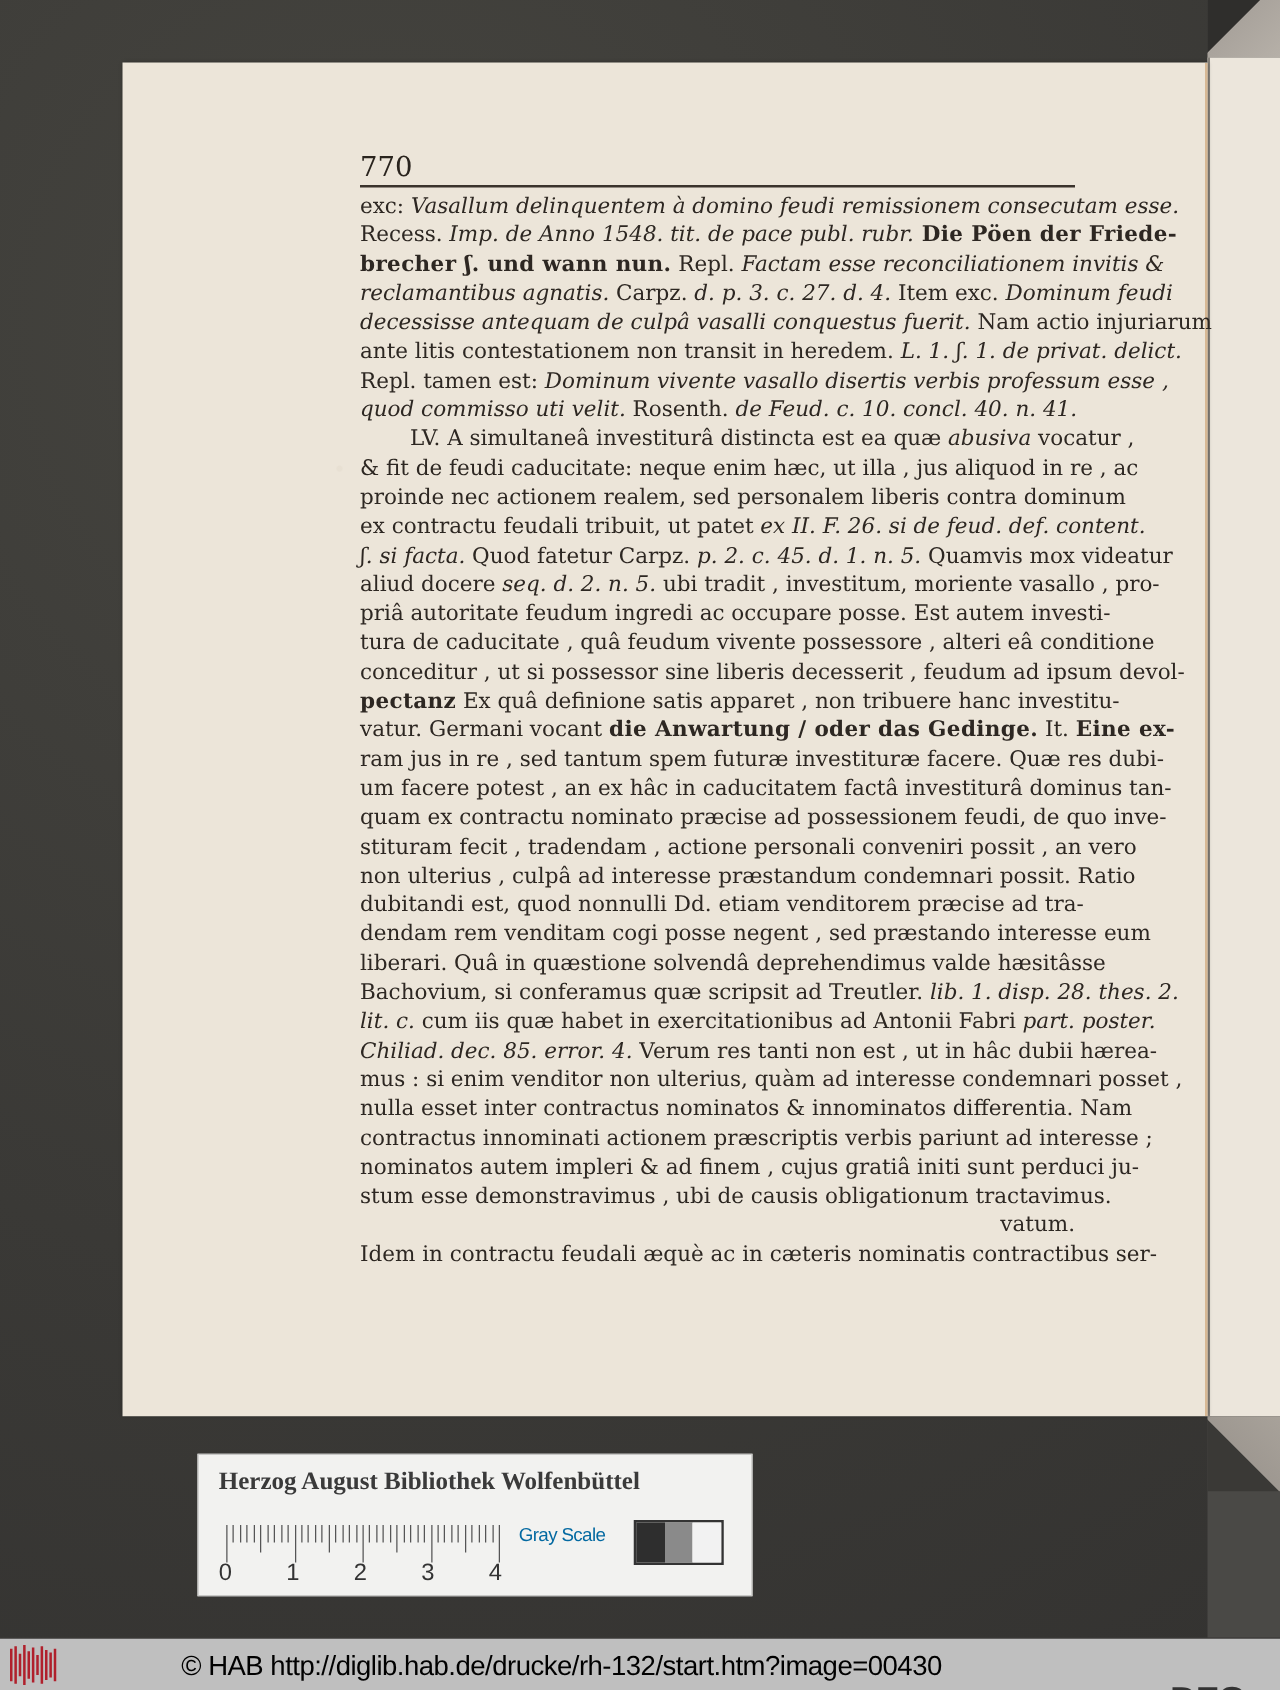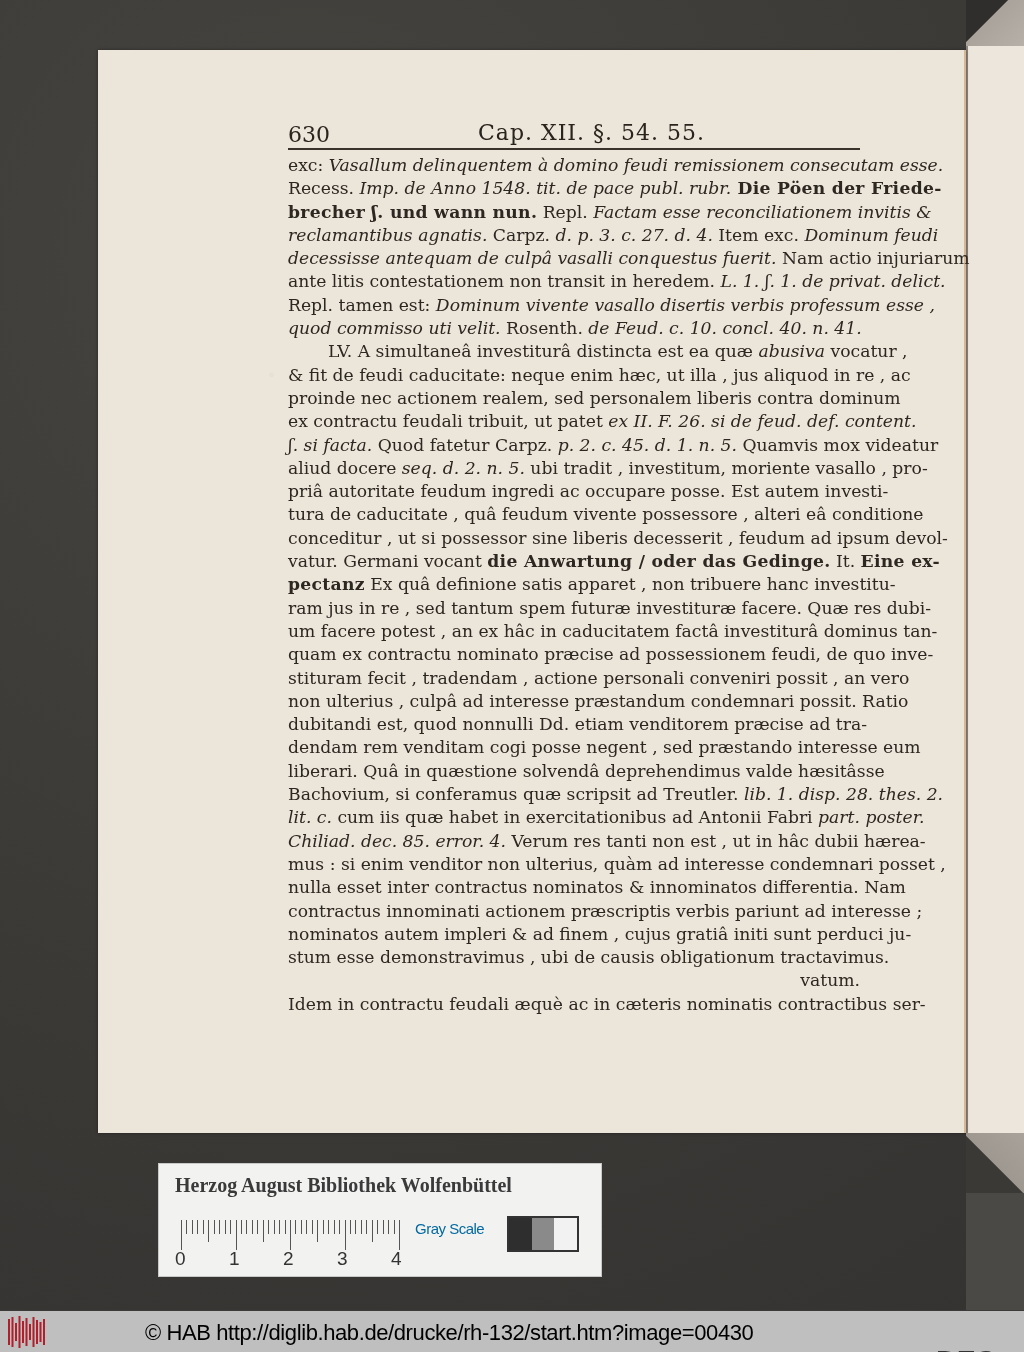--- a/index.html
+++ b/index.html
@@ -105,43 +105,42 @@
 <div class="backdrop"></div>
 
 <div class="right-strip">
   <div class="wedge-top"></div>
   <div class="page-edge"></div>
   <div class="wedge-bottom"></div>
 </div>
 
 <div class="page">
   <div class="header">
-    <span class="folio">630</span>
-    <span class="running-head">Cap. XII. §. 54. 55.</span>
+    <span class="folio">770</span>
   </div>
   <div class="body-text" id="body-text">
       <span class="line"><span>exc: </span><span class="it">Vasallum delinquentem à domino feudi remissionem consecutam esse.</span></span>
       <span class="line"><span>Recess. </span><span class="it">Imp. de Anno 1548. tit. de pace publ. rubr.</span><span class="fraktur">  Die Pöen der Friede-</span></span>
       <span class="line"><span class="fraktur">brecher ʃ. und wann nun.</span><span>   Repl. </span><span class="it">Factam esse reconciliationem invitis &amp;</span></span>
       <span class="line"><span class="it">reclamantibus agnatis.</span><span> Carpz. </span><span class="it">d. p. 3. c. 27. d. 4.</span><span> Item exc. </span><span class="it">Dominum feudi</span></span>
       <span class="line"><span class="it">decessisse antequam de culpâ vasalli conquestus fuerit.</span><span> Nam actio injuriarum</span></span>
       <span class="line"><span>ante litis contestationem non transit in heredem. </span><span class="it">L. 1. ʃ. 1. de privat. delict.</span></span>
       <span class="line"><span>Repl. tamen est: </span><span class="it">Dominum vivente vasallo disertis verbis professum esse ,</span></span>
       <span class="line last"><span class="it">quod commisso uti velit.</span><span>    Rosenth. </span><span class="it">de Feud. c. 10. concl. 40. n. 41.</span></span>
       <span class="line indent"><span>LV. A simultaneâ investiturâ distincta est ea quæ </span><span class="it">abusiva</span><span> vocatur ,</span></span>
       <span class="line"><span>&amp; fit de feudi caducitate: neque enim hæc, ut illa , jus aliquod in re , ac</span></span>
       <span class="line"><span>proinde nec actionem realem, sed personalem liberis contra dominum</span></span>
       <span class="line"><span>ex contractu feudali tribuit, ut patet </span><span class="it">ex II. F. 26. si de feud. def. content.</span></span>
       <span class="line"><span class="it">ʃ. si facta.</span><span> Quod fatetur Carpz. </span><span class="it">p. 2. c. 45. d. 1. n. 5.</span><span> Quamvis mox videatur</span></span>
       <span class="line"><span>aliud docere </span><span class="it">seq. d. 2. n. 5.</span><span>    ubi tradit , investitum, moriente vasallo , pro-</span></span>
       <span class="line"><span>priâ autoritate feudum ingredi ac occupare posse.    Est autem investi-</span></span>
       <span class="line"><span>tura de caducitate , quâ feudum vivente possessore , alteri eâ conditione</span></span>
       <span class="line"><span>conceditur , ut si possessor sine liberis decesserit , feudum ad ipsum devol-</span></span>
+      <span class="line"><span class="fraktur">pectanz</span><span>    Ex quâ definione satis apparet , non tribuere  hanc investitu-</span></span>
       <span class="line"><span>vatur. Germani vocant </span><span class="fraktur">die Anwartung / oder das Gedinge.</span><span>   It. </span><span class="fraktur">Eine ex-</span></span>
-      <span class="line"><span class="fraktur">pectanz</span><span>    Ex quâ definione satis apparet , non tribuere  hanc investitu-</span></span>
       <span class="line"><span>ram jus in re , sed tantum  spem futuræ investituræ facere.  Quæ res dubi-</span></span>
       <span class="line"><span>um facere potest , an ex hâc in caducitatem factâ investiturâ dominus tan-</span></span>
       <span class="line"><span>quam ex contractu nominato præcise ad possessionem feudi, de quo inve-</span></span>
       <span class="line"><span>stituram fecit , tradendam , actione personali conveniri possit , an vero</span></span>
       <span class="line"><span>non ulterius , culpâ ad interesse præstandum condemnari possit.  Ratio</span></span>
       <span class="line"><span>dubitandi est, quod nonnulli Dd. etiam venditorem præcise ad tra-</span></span>
       <span class="line"><span>dendam rem  venditam  cogi posse negent , sed præstando interesse eum</span></span>
       <span class="line"><span>liberari.   Quâ in quæstione  solvendâ  deprehendimus  valde hæsitâsse</span></span>
       <span class="line"><span>Bachovium, si conferamus quæ scripsit ad Treutler. </span><span class="it">lib. 1. disp. 28. thes. 2.</span></span>
       <span class="line"><span class="it">lit. c.</span><span> cum iis quæ habet in exercitationibus ad Antonii Fabri </span><span class="it">part. poster.</span></span>

